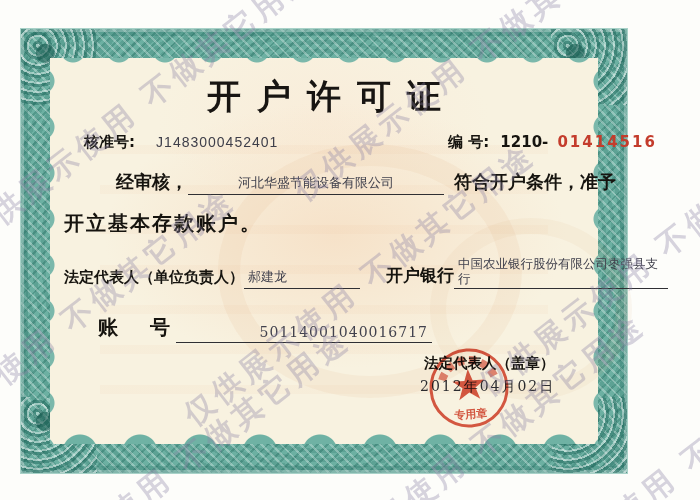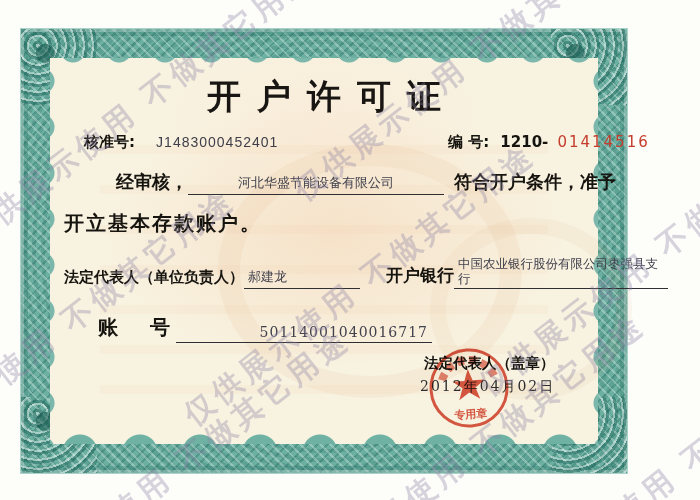--- a/index.html
+++ b/index.html
@@ -65,21 +65,21 @@
   .title{
     position:absolute;top:16px;left:0;width:100%;text-align:center;
     font-family:"DejaVu Serif","Liberation Serif",serif;
     font-size:34px;font-weight:bold;color:#181512;
     letter-spacing:16px;text-indent:16px;z-index:3;
   }
   .row{position:absolute;z-index:3;white-space:nowrap;}
   .lbl{font-weight:bold;color:#16140f;font-size:15px;}
   .lbl.big{font-size:18px;}
   .val{font-family:Liberation Sans, sans-serif;color:#3e3e49;font-size:14px;letter-spacing:1px;}
-  .red{color:#c43c2c;font-weight:normal;letter-spacing:2px;font-size:15px;}
+  .red{color:#c43c2c;font-weight:bold;letter-spacing:2px;font-size:15px;}
   .fill{
     display:inline-block;border-bottom:1.3px solid #2f2f33;text-align:center;
     font-family:"DejaVu Serif","Liberation Serif",serif;color:#41414d;
     font-size:13px;padding:0 4px 2px 4px;vertical-align:baseline;white-space:normal;
   }
   .flex-end{display:flex;align-items:flex-end;}
   .open-line{font-size:20px;font-weight:bold;letter-spacing:2px;color:#16140f;}
   .issuer-lbl{font-weight:bold;font-size:14.5px;color:#16140f;}
   .date{font-family:"DejaVu Serif","Liberation Serif",serif;font-size:14px;color:#2c2c30;letter-spacing:2px;}
 

